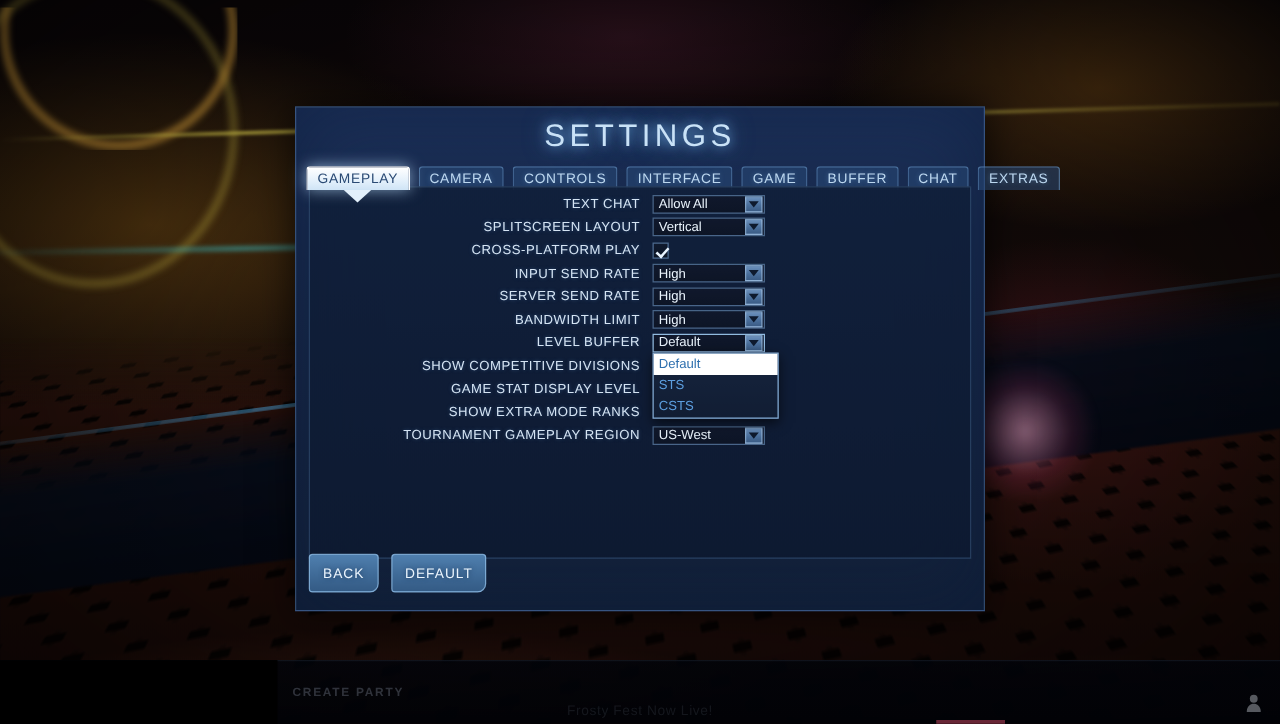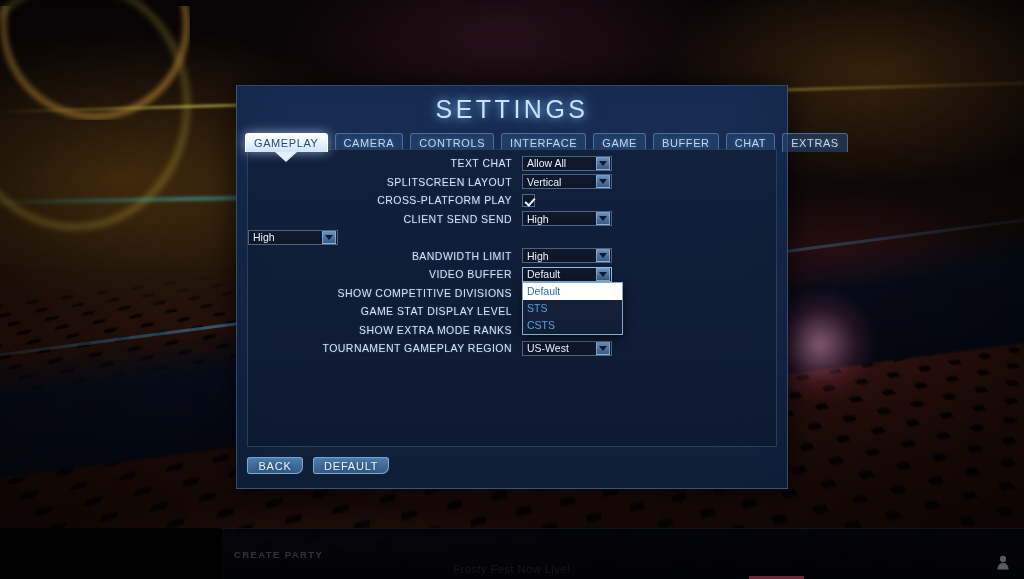--- a/index.html
+++ b/index.html
@@ -311,21 +311,21 @@
   }
 
   
   .footer {
     position: absolute;
     left: 10px; bottom: 14px;
     display: flex; gap: 10px;
   }
   .btn {
     min-width: 56px;
-    height: 17px;
+    height: 31px;
     padding: 0 10px;
     display: flex; align-items: center; justify-content: center;
     font-size: 11px;
     letter-spacing: 0.8px;
     color: #eaf4fd;
     background: linear-gradient(180deg, #4f7fae 0%, #3f6a97 55%, #345b85 100%);
     border: 1px solid rgba(150,195,235,0.7);
     border-radius: 3px 3px 7px 3px;
     cursor: pointer;
     text-shadow: 0 0 4px rgba(25,50,85,0.8);
@@ -418,50 +418,51 @@
         </div>
 
         <div class="row">
           <div class="row-label">CROSS-PLATFORM PLAY</div>
           <div class="row-control">
             <div class="checkbox checked"></div>
           </div>
         </div>
 
         <div class="row">
-          <div class="row-label">CLIENT SEND SEND</div>
+          <div class="row-label">INPUT SEND RATE</div>
           <div class="row-control">
             <div class="select">
               <span class="select-value">High</span>
               <span class="select-arrow"></span>
             </div>
           </div>
         </div>
 
         <div class="row">
+          <div class="row-label">SERVER SEND RATE</div>
           <div class="row-control">
             <div class="select">
               <span class="select-value">High</span>
               <span class="select-arrow"></span>
             </div>
           </div>
         </div>
 
         <div class="row">
           <div class="row-label">BANDWIDTH LIMIT</div>
           <div class="row-control">
             <div class="select">
               <span class="select-value">High</span>
               <span class="select-arrow"></span>
             </div>
           </div>
         </div>
 
         <div class="row">
-          <div class="row-label">VIDEO BUFFER</div>
+          <div class="row-label">LEVEL BUFFER</div>
           <div class="row-control">
             <div class="select open">
               <span class="select-value">Default</span>
               <span class="select-arrow"></span>
             </div>
             <div class="dropdown-list">
               <div class="dropdown-item highlight">Default</div>
               <div class="dropdown-item">STS</div>
               <div class="dropdown-item">CSTS</div>
             </div>

